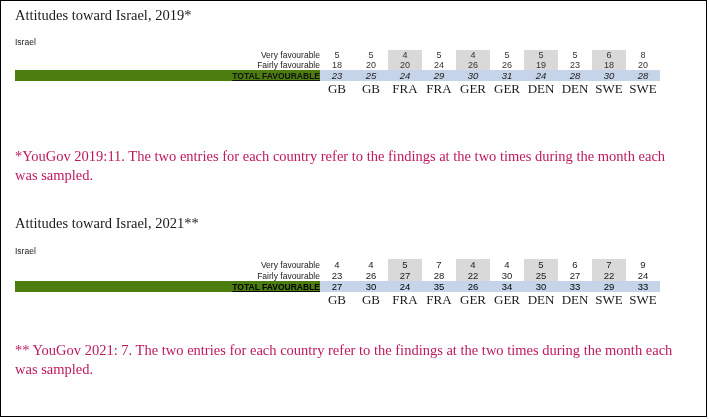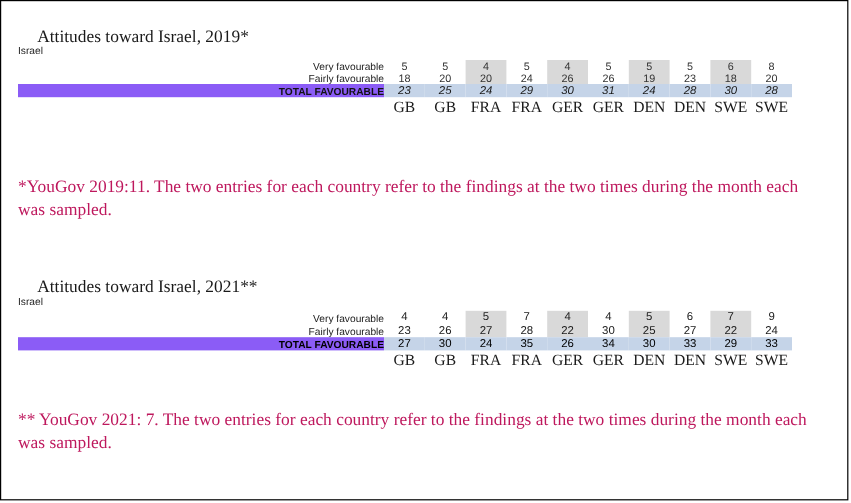--- a/index.html
+++ b/index.html
@@ -19,21 +19,21 @@
     width: 707px;
     height: 417px;
     border: 1px solid #000000;
     box-sizing: border-box;
     background: #ffffff;
   }
   .heading {
     font-family: "Liberation Serif", serif;
     font-size: 14.5px;
     color: #1a1a1a;
-    margin: 16px;
+    margin: 0;
     padding: 0;
   }
   .note {
     font-family: "Liberation Serif", serif;
     font-size: 14.5px;
     line-height: 1.32;
     color: #be185d;
     margin: 0;
   }
 
@@ -66,22 +66,23 @@
     text-align: center;
     width: 34px;
   }
   .band {
     background: #d9d9d9;
   }
   .totalrow td {
     background: #c5d4e8;
   }
   .totalrow .rowlabel {
-    background: #8b5cf6;
+    background: #4d7c0f;
     font-weight: bold;
+    text-decoration: underline;
   }
   .totalband {
     background: #c5d4e8 !important;
   }
   .countryrow td {
     background: transparent;
     padding-top: 4px;
   }
   
   .y19 .rowlabel { font-size: 8.5px; color:#222; }

